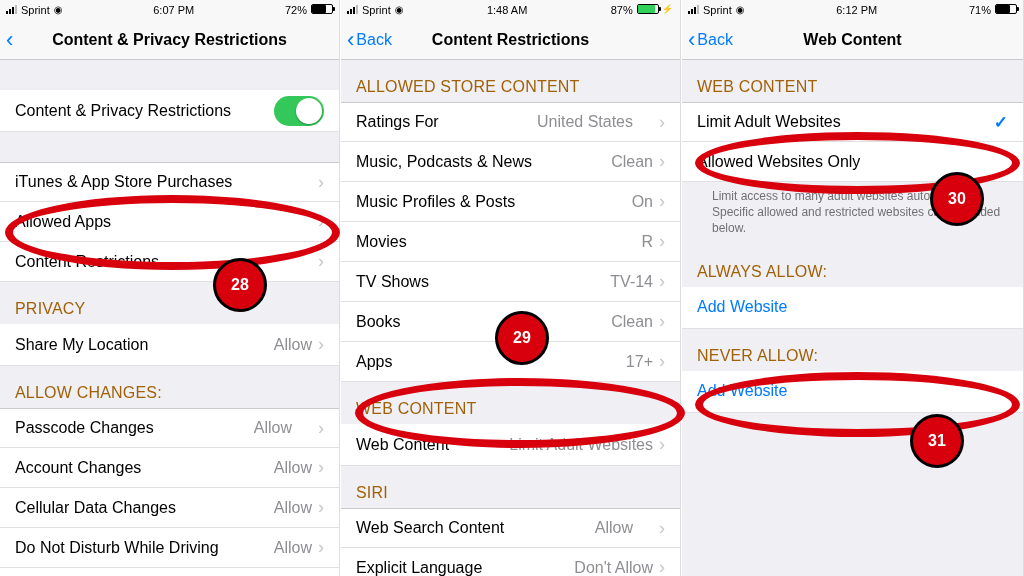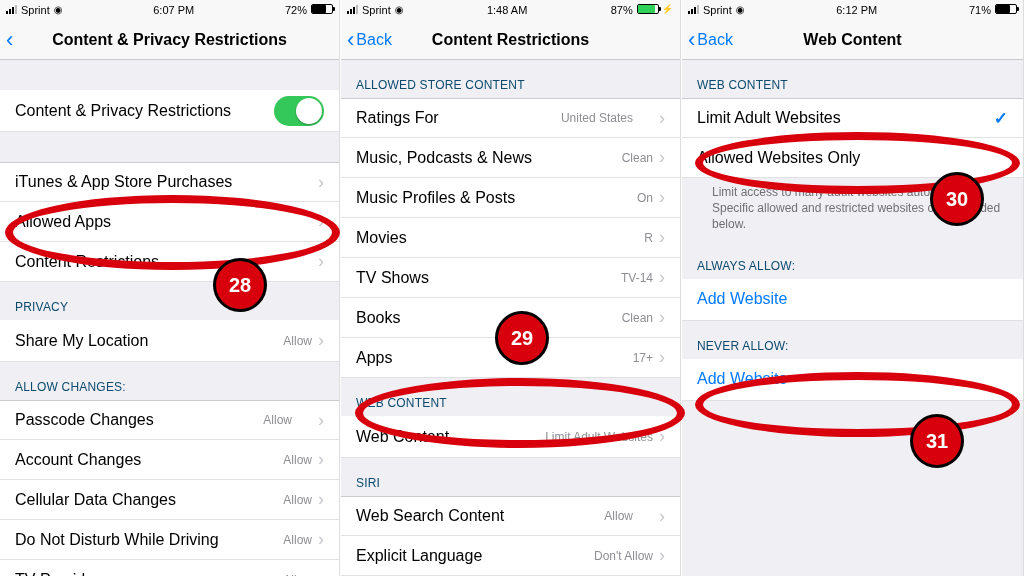--- a/index.html
+++ b/index.html
@@ -71,22 +71,22 @@
     left:0; right:0;
     text-align:center;
     font-size:16px;
     font-weight:600;
     color:#000;
     pointer-events:none;
   }
 
   
   .group-header {
-    font-size:12px;
-    color:#0c4a6e;
+    font-size:16px;
+    color:#a16207;
     padding: 18px 15px 6px 15px;
     text-transform: uppercase;
     letter-spacing:0.2px;
   }
   .group-footer {
     font-size:12px;
     color:#707075;
     padding: 6px 15px 8px 30px;
     line-height:1.35;
   }
@@ -96,21 +96,21 @@
     align-items:center;
     padding: 0 15px;
     height:42px;
     font-size:16px;
     color:#000;
     border-bottom: 1px solid #e0e0e2;
     position:relative;
   }
   .row:first-of-type { border-top: 1px solid #cacacc; gap: 20px; }
   .row .label { flex: 1 1 auto; }
-  .row .value { color:#8e8e93; font-size:12px; margin-right:6px; }
+  .row .value { color:#8e8e93; font-size:16px; margin-right:6px; }
   .row .chev-r { color:#c7c7cc; font-size:18px; }
   .row.link .label { color:#007aff; }
   .toggle {
     width:50px; height:30px; border-radius:15px; background:#34c759; position:relative;
   }
   .toggle::after{content:''; position:absolute; right:2px; top:2px; width:26px; height:26px; border-radius:50%; background:#fff; box-shadow:0 1px 2px rgba(0,0,0,.3);}
   .check { color:#007aff; font-size:17px; font-weight:600; }
   .sep-block { height:30px; }
   .tight .row { height:40px; }
 
@@ -122,21 +122,21 @@
     pointer-events:none;
   }
   .callout-num {
     position:absolute;
     width:54px; height:54px;
     background:#d8000c;
     border:3px solid #000;
     border-radius:50%;
     color:#fff;
     font-weight:700;
-    font-size:20px;
+    font-size:16px;
     display:flex;
     align-items:center;
     justify-content:center;
     pointer-events:none;
   }
 </style>
 </head>
 <body>
 
 <div class="phone p1">

